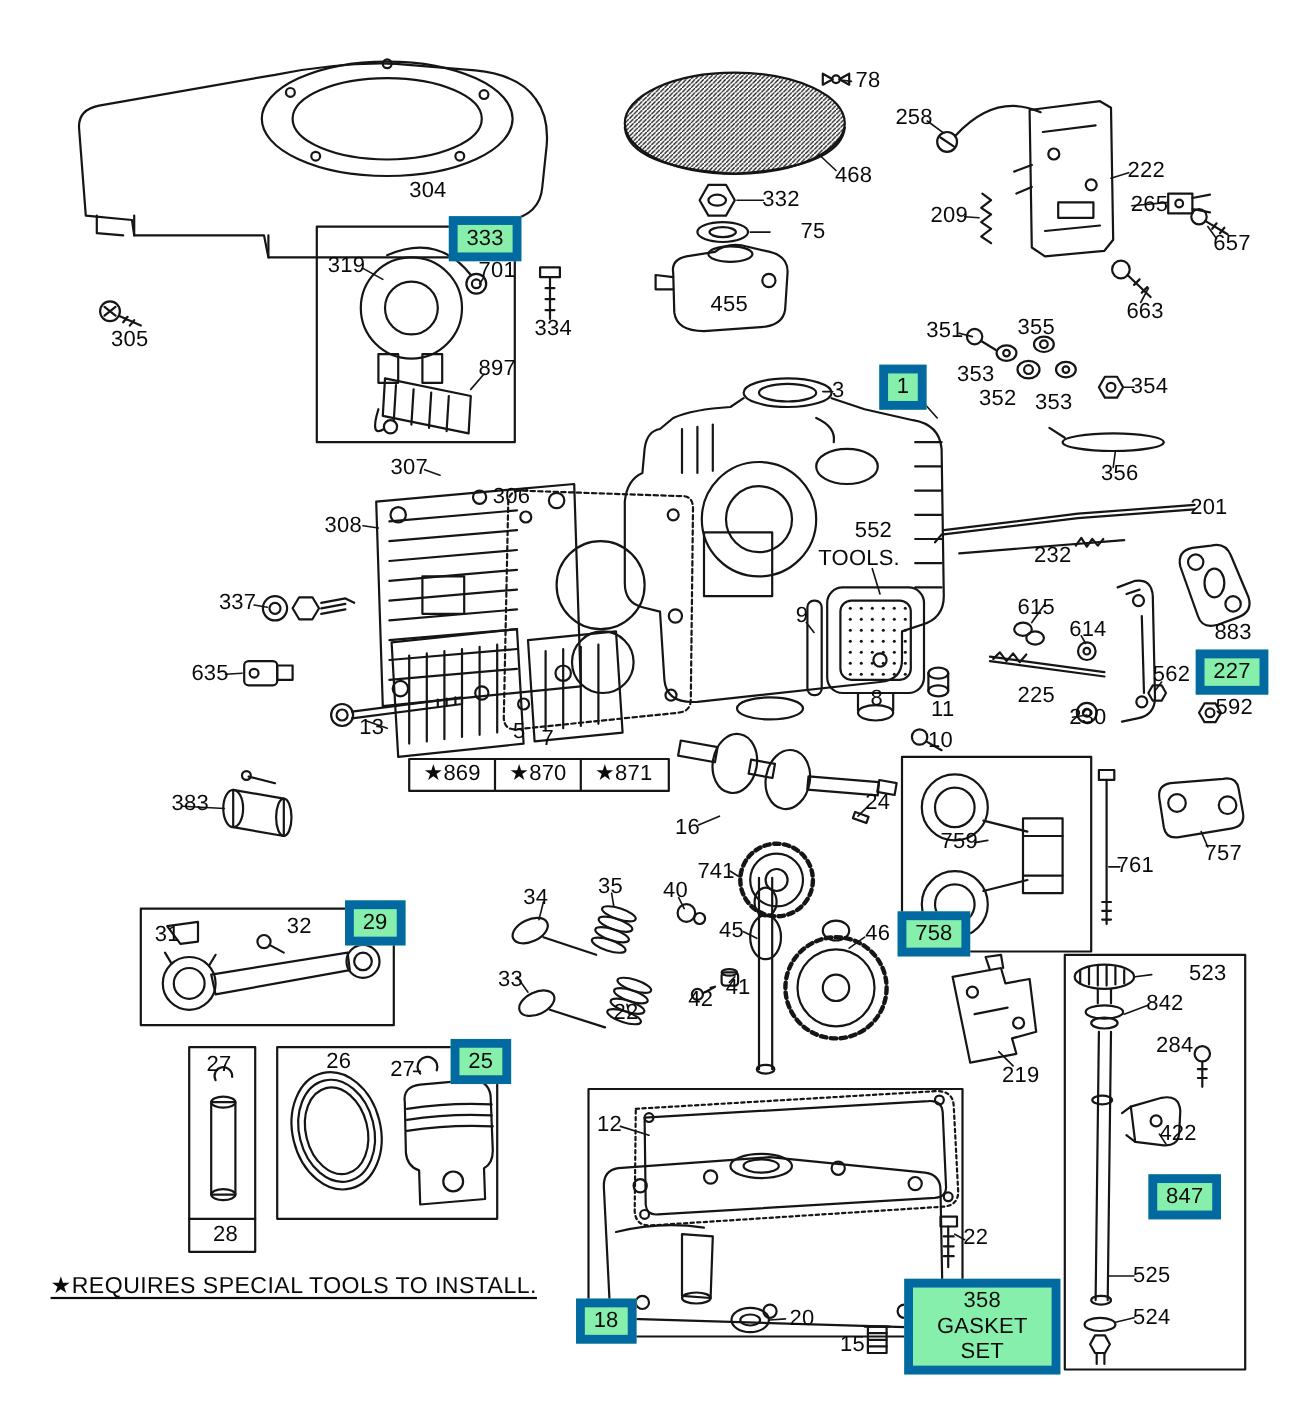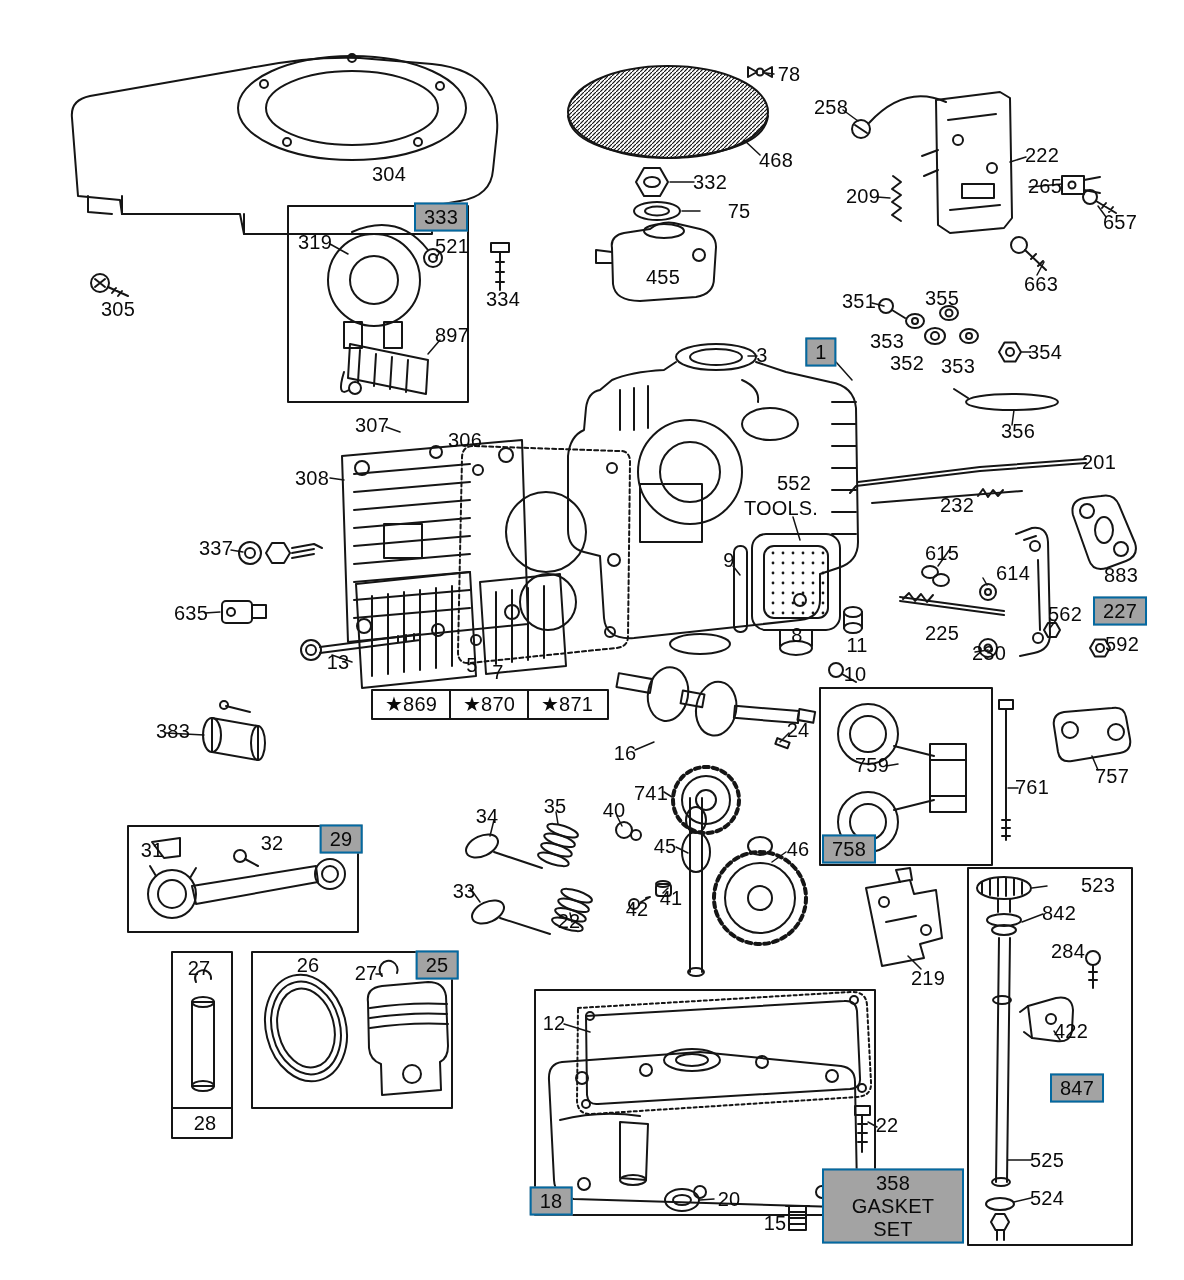--- a/index.html
+++ b/index.html
@@ -2,21 +2,21 @@
 <html><head>
 <meta charset="utf-8">
 <style>
   html,body{margin:0;padding:0;background:#fff;}
   #stage{position:relative;width:1184px;height:1280px;background:#fff;overflow:hidden;
          font-family:"Liberation Sans",sans-serif;color:#0a0a0a;}
   #art{position:absolute;left:0;top:0;z-index:1;}
   #label-layer{position:absolute;left:0;top:0;width:100%;height:100%;z-index:10;}
   .label{position:absolute;transform:translate(-50%,-50%);font-size:20px;line-height:1.15;
          color:#0a0a0a;white-space:pre-line;text-align:center;letter-spacing:.2px;}
-  .label.boxed{border:2px solid #0369a1;background:#a3a3a3;padding:1px 8px;box-sizing:border-box;}
+  .label.boxed{border:8px solid #0369a1;background:#86efac;padding:1px 8px;box-sizing:border-box;}
   .footnote{position:absolute;z-index:10;font-size:21px;letter-spacing:.4px;white-space:nowrap;
             text-decoration:underline;text-underline-offset:4px;color:#0a0a0a;}
   .watermark{position:absolute;left:592px;top:618px;transform:translate(-50%,-50%);z-index:20;
              font-family:"DejaVu Serif",serif;font-weight:700;font-size:100px;color:#bcbcbc;
              opacity:.5;letter-spacing:1px;white-space:nowrap;pointer-events:none;}
   .watermark sup{font-size:28px;vertical-align:60px;}
 </style>
 </head>
 <body>
 
@@ -494,21 +494,21 @@
         <path d="M376 974 L382 974 M352 662 L332 655"></path>
       </g>
     </g>
   </svg>
 
   <div id="label-layer">
       <div class="label" style="left: 389px; top: 174px;">304</div>
       <div class="label" style="left: 118px; top: 309px;">305</div>
       <div class="label" style="left: 315px; top: 242px;">319</div>
       <div class="label boxed" style="left: 441px; top: 217px;">333</div>
-      <div class="label" style="left: 452px; top: 246px;">521</div>
+      <div class="label" style="left: 452px; top: 246px;">701</div>
       <div class="label" style="left: 503px; top: 299px;">334</div>
       <div class="label" style="left: 452px; top: 335px;">897</div>
       <div class="label" style="left: 789px; top: 74px;">78</div>
       <div class="label" style="left: 776px; top: 160px;">468</div>
       <div class="label" style="left: 710px; top: 182px;">332</div>
       <div class="label" style="left: 739px; top: 211px;">75</div>
       <div class="label" style="left: 663px; top: 277px;">455</div>
       <div class="label" style="left: 831px; top: 107px;">258</div>
       <div class="label" style="left: 1042px; top: 155px;">222</div>
       <div class="label" style="left: 863px; top: 196px;">209</div>
@@ -518,30 +518,30 @@
       <div class="label" style="left: 859px; top: 301px;">351</div>
       <div class="label" style="left: 942px; top: 298px;">355</div>
       <div class="label" style="left: 887px; top: 341px;">353</div>
       <div class="label" style="left: 907px; top: 363px;">352</div>
       <div class="label" style="left: 958px; top: 366px;">353</div>
       <div class="label" style="left: 1045px; top: 352px;">354</div>
       <div class="label" style="left: 1018px; top: 431px;">356</div>
       <div class="label" style="left: 762px; top: 355px;">3</div>
       <div class="label boxed" style="left: 821px; top: 352px;">1</div>
       <div class="label" style="left: 372px; top: 425px;">307</div>
-      <div class="label" style="left: 465px; top: 440px;">306</div>
+      <div class="label" style="left: 465px; top: 452px;">306</div>
       <div class="label" style="left: 312px; top: 478px;">308</div>
       <div class="label" style="left: 794px; top: 483px;">552</div>
       <div class="label" style="left: 781px; top: 508px;">TOOLS.</div>
       <div class="label" style="left: 1099px; top: 462px;">201</div>
       <div class="label" style="left: 957px; top: 505px;">232</div>
       <div class="label" style="left: 216px; top: 548px;">337</div>
       <div class="label" style="left: 729px; top: 560px;">9</div>
       <div class="label" style="left: 942px; top: 553px;">615</div>
-      <div class="label" style="left: 989px; top: 573px; margin-left: 24px;">614</div>
+      <div class="label" style="left: 989px; top: 573px;">614</div>
       <div class="label" style="left: 1105px; top: 575px; margin-left: 16px;">883</div>
       <div class="label" style="left: 191px; top: 613px;">635</div>
       <div class="label" style="left: 942px; top: 633px;">225</div>
       <div class="label" style="left: 989px; top: 653px;">230</div>
       <div class="label" style="left: 1065px; top: 614px;">562</div>
       <div class="label boxed" style="left: 1120px; top: 611px;">227</div>
       <div class="label" style="left: 1122px; top: 644px;">592</div>
       <div class="label" style="left: 338px; top: 662px;">13</div>
       <div class="label" style="left: 797px; top: 635px;">8</div>
       <div class="label" style="left: 857px; top: 645px;">11</div>
@@ -587,14 +587,15 @@
       <div class="label" style="left: 554px; top: 1023px;">12</div>
       <div class="label boxed" style="left: 551px; top: 1201px;">18</div>
       <div class="label" style="left: 729px; top: 1199px;">20</div>
       <div class="label" style="left: 887px; top: 1125px;">22</div>
       <div class="label" style="left: 775px; top: 1223px;">15</div>
       <div class="label boxed" style="left: 893px; top: 1206px; width: 142px;">358 GASKET
 SET</div>
     </div>
 
 
+  <div class="footnote" style="left:46px;top:1156px;">★REQUIRES SPECIAL TOOLS TO INSTALL.</div>
 
 </div>
 
 </body></html>

